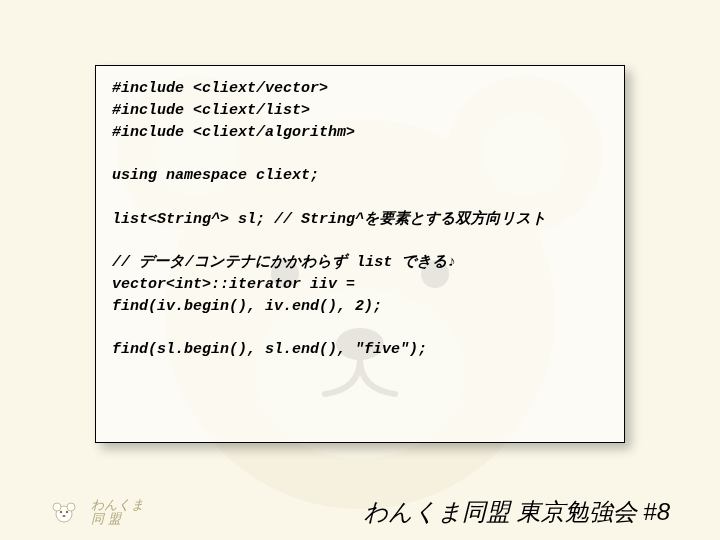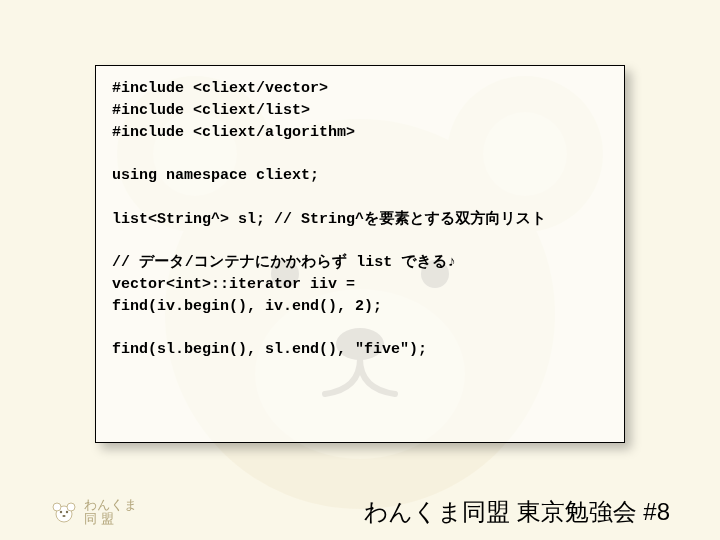--- a/index.html
+++ b/index.html
@@ -10,20 +10,21 @@
     font-family: "MS PGothic", "Hiragino Kaku Gothic Pro", sans-serif;
     background: #000;
     overflow: hidden;
   }
   .slide {
     width: 720px;
     height: 540px;
     background: #faf7e8;
     position: relative;
     box-sizing: border-box;
+    font-style: italic;
   }
   .bg-bear {
     position: absolute;
     left: 50%;
     top: 50%;
     transform: translate(-50%, -45%);
     width: 560px;
     height: 480px;
     opacity: 0.25;
     pointer-events: none;
@@ -55,21 +56,21 @@
     width: 720px;
     display: flex;
     align-items: center;
     justify-content: space-between;
     padding: 0 50px 0 50px;
     box-sizing: border-box;
   }
   .logo {
     display: flex;
     align-items: center;
-    gap: 6px;
+    gap: 13px;
   }
   .logo-icon {
     width: 28px;
     height: 22px;
     position: relative;
   }
   .logo-text {
     font-size: 13px;
     color: #b4a77d;
     line-height: 1.1;

